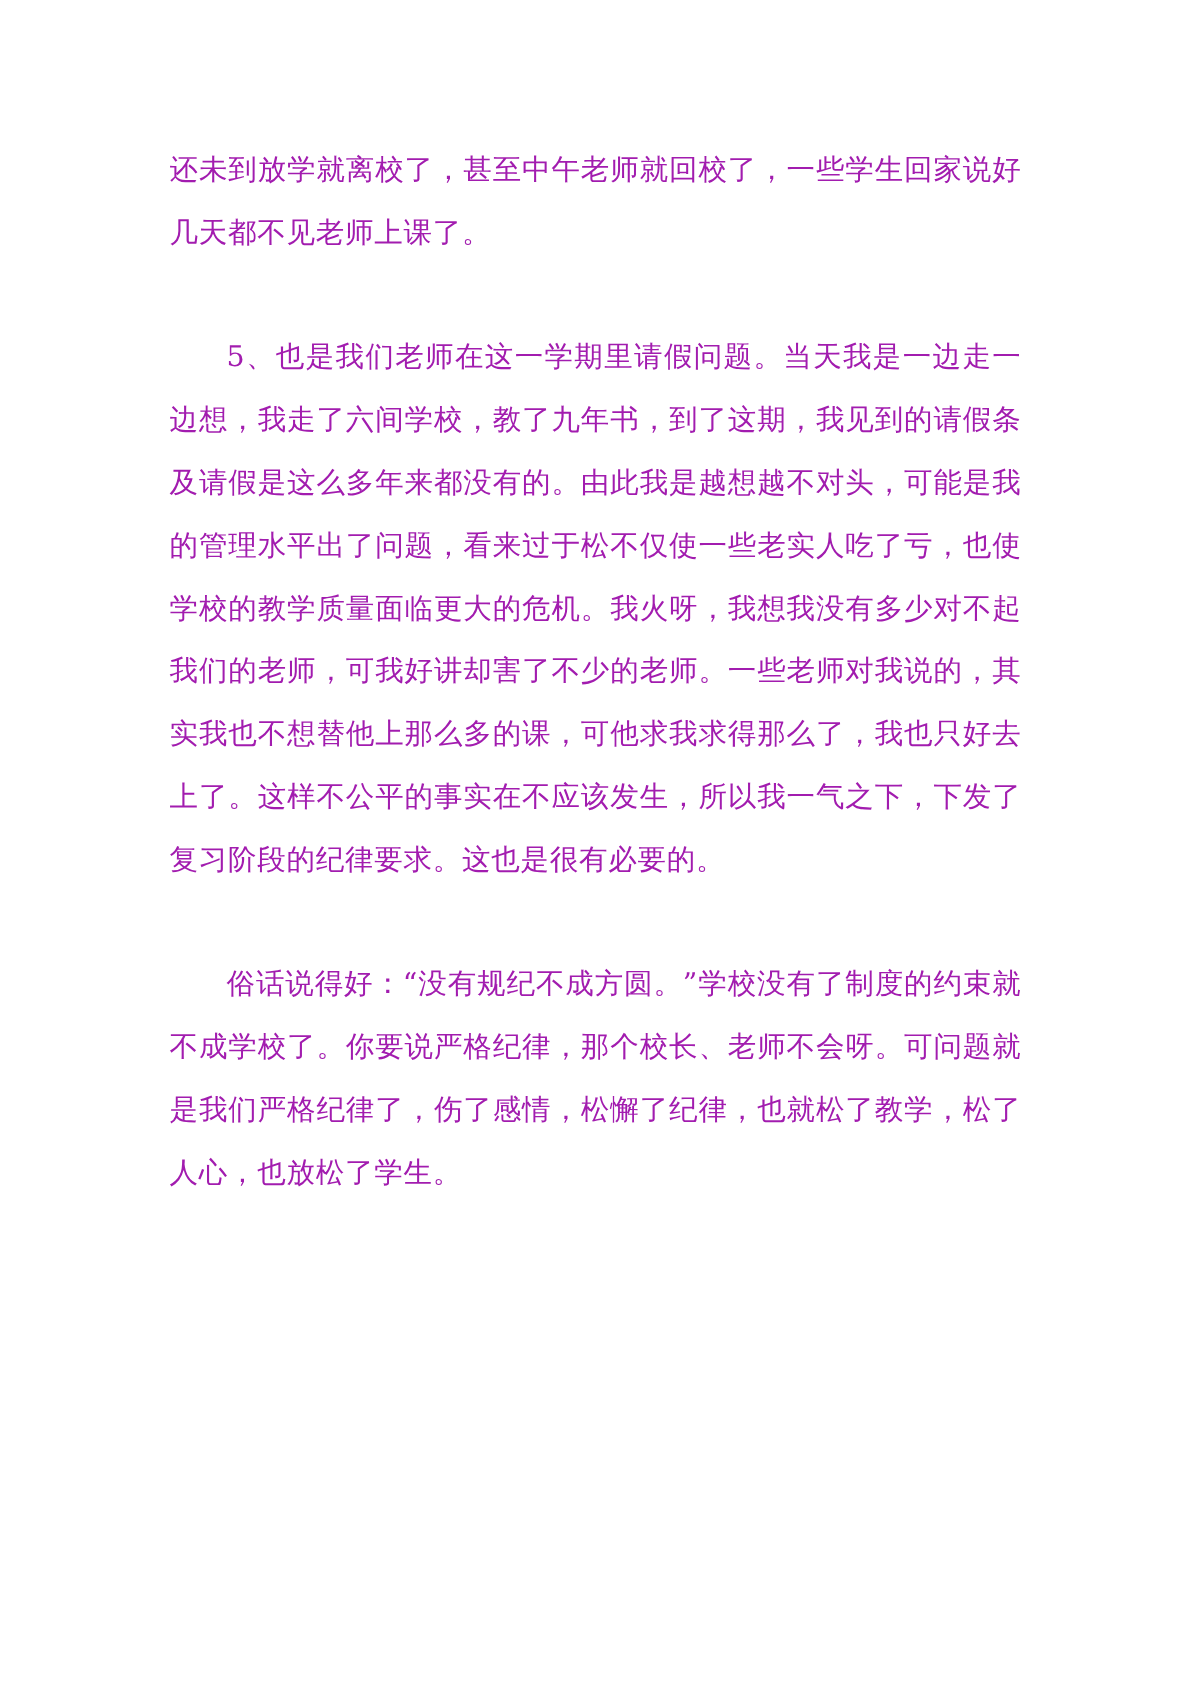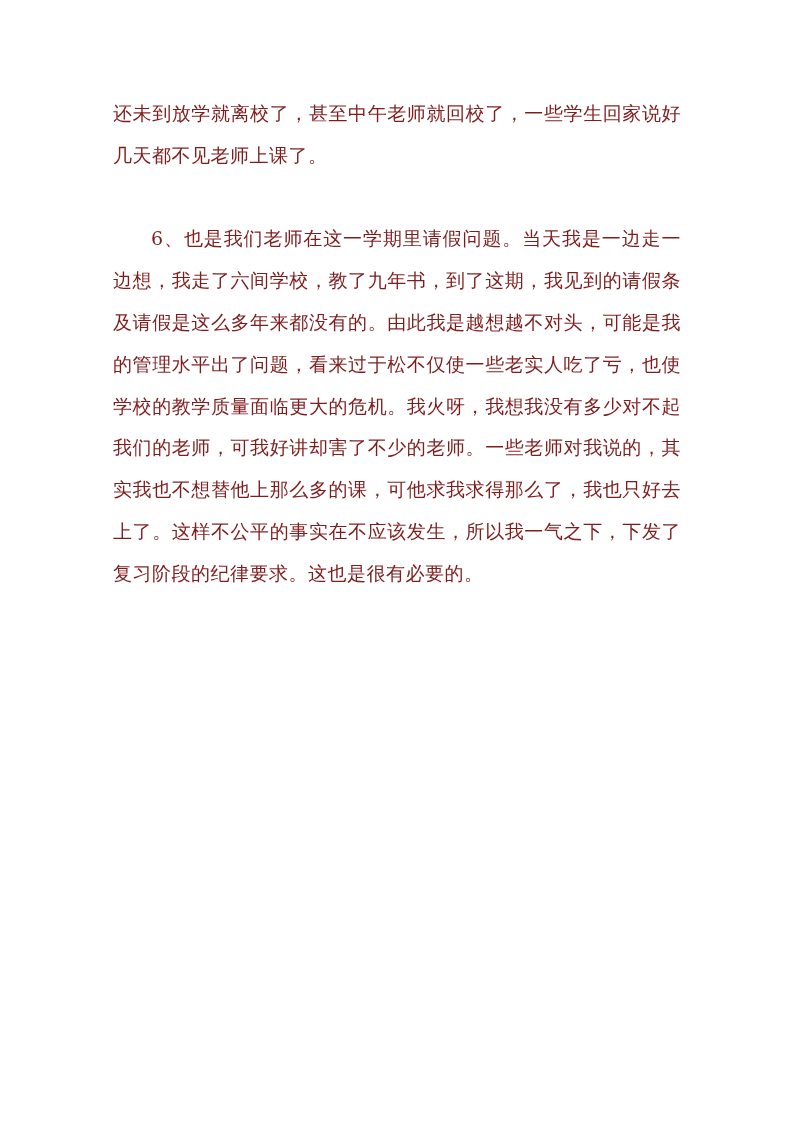--- a/index.html
+++ b/index.html
@@ -17,31 +17,32 @@
     box-sizing: border-box;
     width: 793px;
     height: 1122px;
     padding: 93px 112px 0 113px;
     background: #ffffff;
   }
   .para {
     margin: 0 0 41.8px 0;
     font-size: 19px;
     line-height: 41.8px;
-    color: #7f1d1d;
+    color: #a21caf;
     text-align: justify;
     letter-spacing: 0.5px;
     word-break: break-all;
   }
   .para.indent {
     text-indent: 2em;
   }
   .para:last-child {
     margin-bottom: 0;
   }
 </style>
 </head>
 <body>
 
 <div class="page">
   <p class="para">还未到放学就离校了，甚至中午老师就回校了，一些学生回家说好几天都不见老师上课了。</p>
-  <p class="para indent">6、也是我们老师在这一学期里请假问题。当天我是一边走一边想，我走了六间学校，教了九年书，到了这期，我见到的请假条及请假是这么多年来都没有的。由此我是越想越不对头，可能是我的管理水平出了问题，看来过于松不仅使一些老实人吃了亏，也使学校的教学质量面临更大的危机。我火呀，我想我没有多少对不起我们的老师，可我好讲却害了不少的老师。一些老师对我说的，其实我也不想替他上那么多的课，可他求我求得那么了，我也只好去上了。这样不公平的事实在不应该发生，所以我一气之下，下发了复习阶段的纪律要求。这也是很有必要的。</p>
+  <p class="para indent">5、也是我们老师在这一学期里请假问题。当天我是一边走一边想，我走了六间学校，教了九年书，到了这期，我见到的请假条及请假是这么多年来都没有的。由此我是越想越不对头，可能是我的管理水平出了问题，看来过于松不仅使一些老实人吃了亏，也使学校的教学质量面临更大的危机。我火呀，我想我没有多少对不起我们的老师，可我好讲却害了不少的老师。一些老师对我说的，其实我也不想替他上那么多的课，可他求我求得那么了，我也只好去上了。这样不公平的事实在不应该发生，所以我一气之下，下发了复习阶段的纪律要求。这也是很有必要的。</p>
+  <p class="para indent">俗话说得好：“没有规纪不成方圆。”学校没有了制度的约束就不成学校了。你要说严格纪律，那个校长、老师不会呀。可问题就是我们严格纪律了，伤了感情，松懈了纪律，也就松了教学，松了人心，也放松了学生。</p>
 </div>
 
 </body></html>

